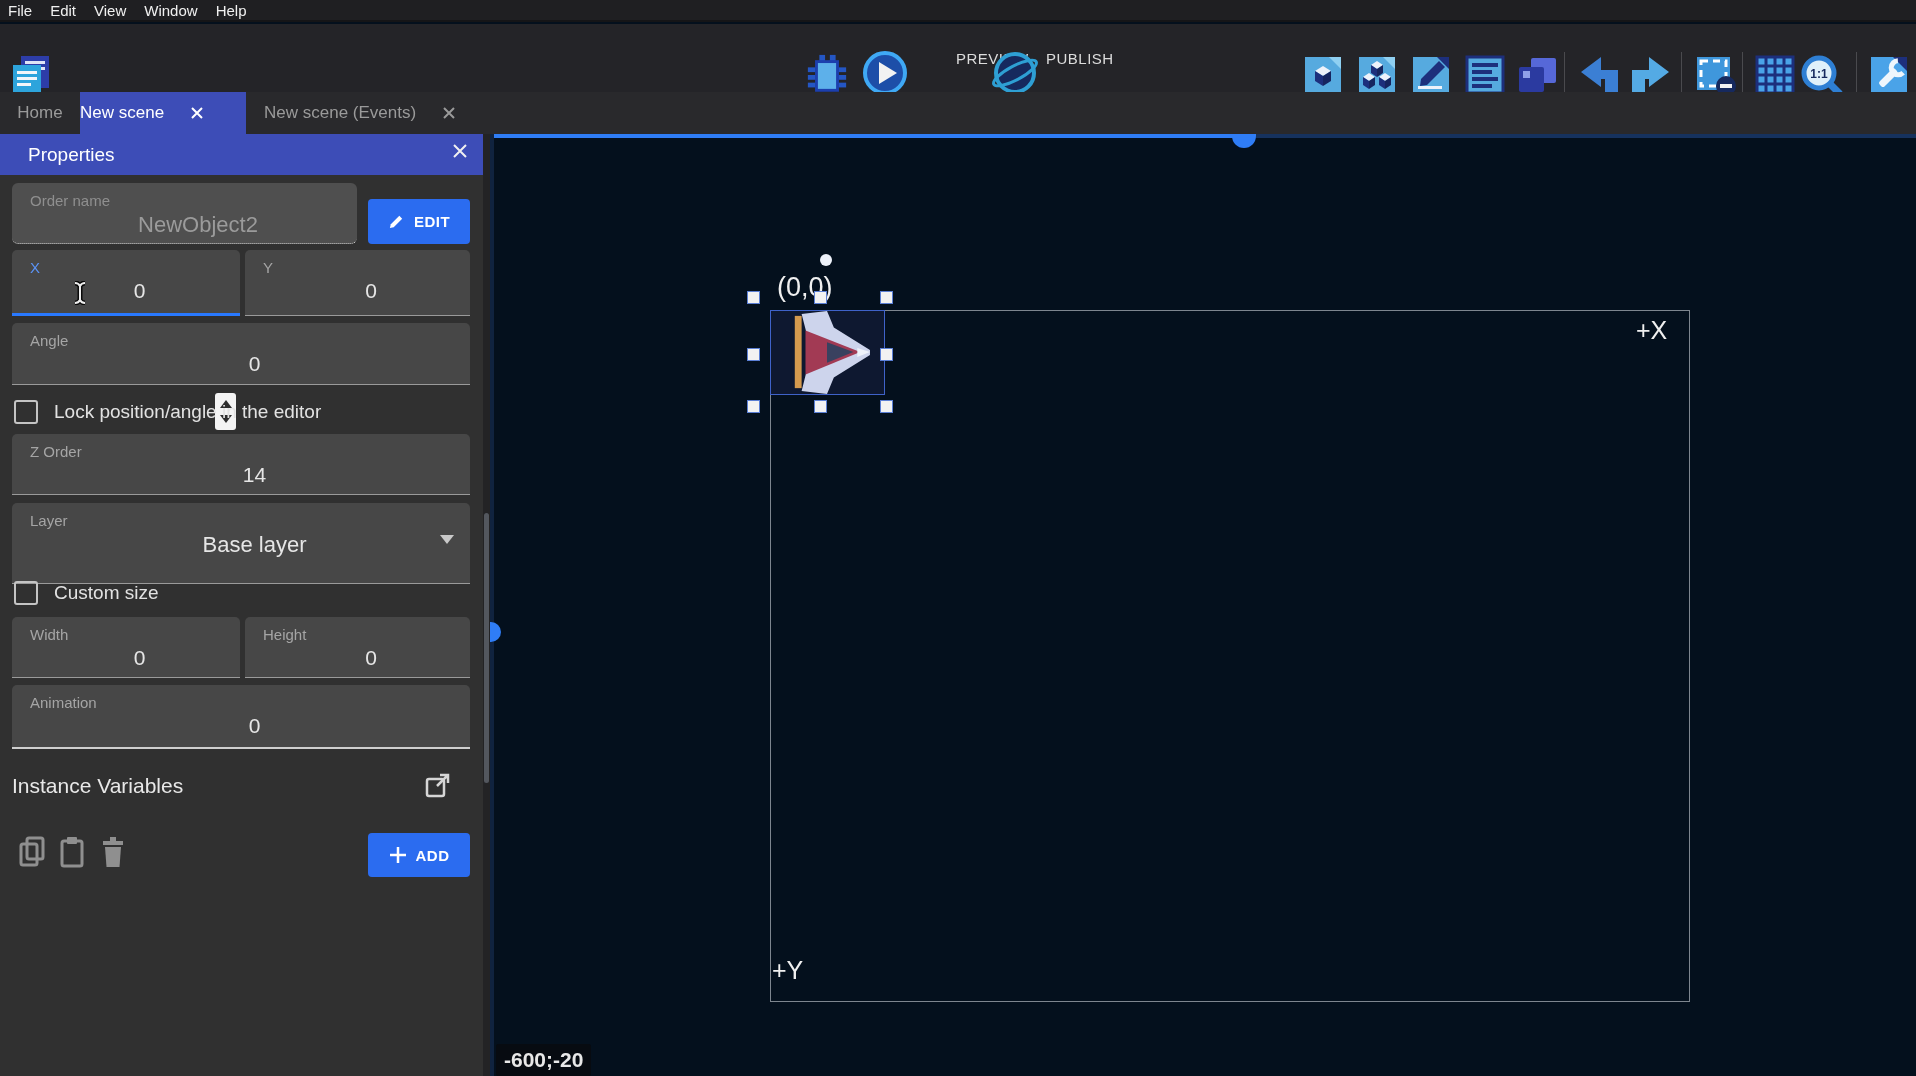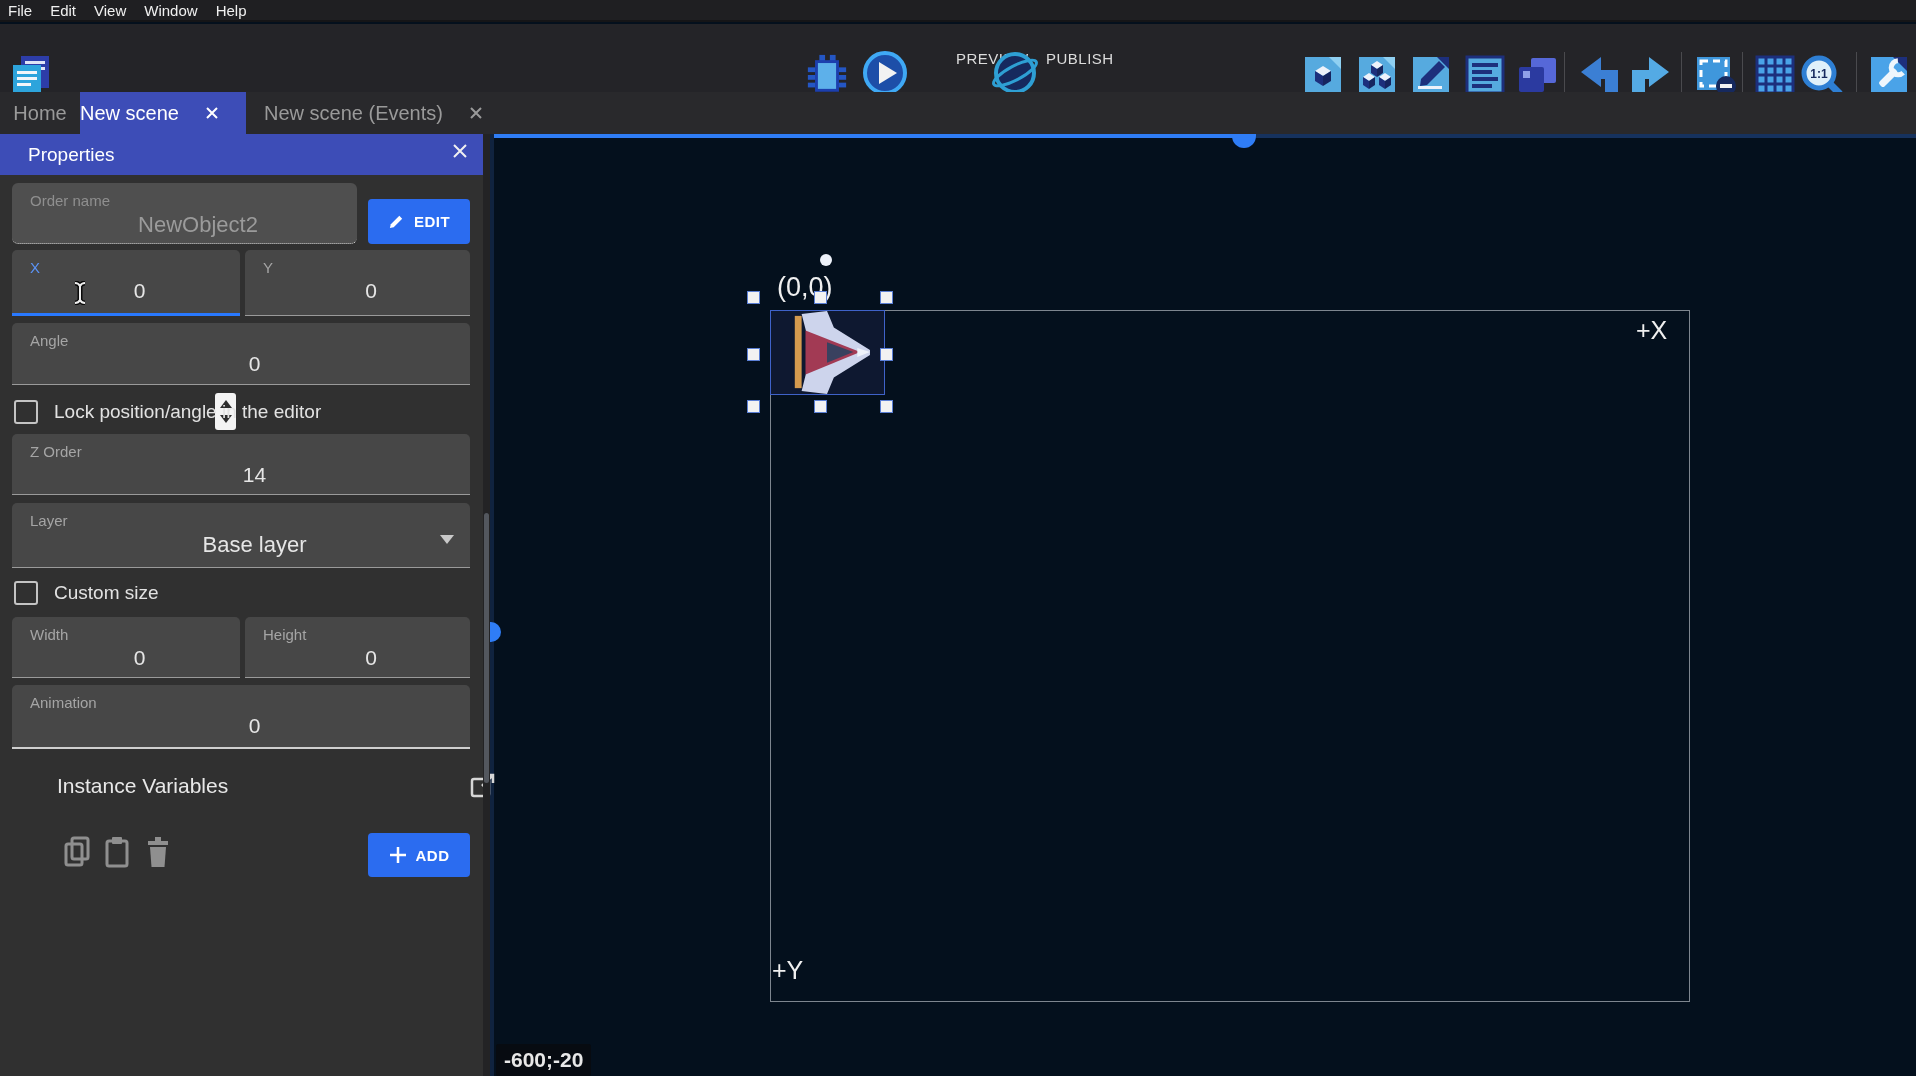--- a/index.html
+++ b/index.html
@@ -1,36 +1,36 @@
 <!DOCTYPE html>
 <html><head>
 <meta charset="utf-8">
 <style>
   html,body{margin:0;padding:0;background:#0a0a0a;}
   .app{position:relative;width:1916px;height:1076px;overflow:hidden;
        font-family:"Liberation Sans",sans-serif;background:#04101d;color:#e8e8e8;
        -webkit-font-smoothing:antialiased;}
-  .abs{position:absolute;margin-left:45px;}
+  .abs{position:absolute;}
 
   
   .menubar{position:absolute;left:0;top:0;width:100%;height:22px;background:#1f1f22;
            border-bottom:2px solid #151517;display:flex;align-items:center;gap:18px;
            padding-left:8px;box-sizing:border-box;z-index:30;}
   .menubar span{font-size:15px;color:#f0f0f0;cursor:default;}
 
   
   .toolbar{position:absolute;left:0;top:24px;width:100%;height:68px;background:#242428;z-index:30;}
   .tb-icon{position:absolute;top:28px;width:46px;height:46px;display:flex;align-items:center;justify-content:center;}
   .tb-label{position:absolute;top:0;height:68px;display:flex;align-items:center;
             font-size:15px;color:#dcdcdc;letter-spacing:.5px;}
   .tb-sep{position:absolute;top:28px;width:1px;height:44px;background:#4a4a4e;}
 
   
   .tabrow{position:absolute;left:0;top:92px;width:100%;height:42px;background:#29292c;z-index:30;}
-  .tab{position:absolute;top:0;height:42px;display:flex;align-items:center;font-size:20px;}
+  .tab{position:absolute;top:0;height:42px;display:flex;align-items:center;font-size:17px;}
   .tab .x{margin-left:26px;display:flex;align-items:center;}
 
   
   .panel{position:absolute;left:0;top:134px;width:483px;height:942px;background:#303030;z-index:20;}
   .panel-head{position:absolute;left:0;top:0;width:100%;height:41px;background:#3d4db7;
               display:flex;align-items:center;}
   .panel-head .t{font-size:19px;color:#fff;margin-left:28px;}
   .panel-scrollstrip{position:absolute;left:483px;top:134px;width:7px;height:942px;background:#232325;z-index:20;}
   .panel-thumb{position:absolute;left:1px;top:379px;width:5px;height:270px;background:#53575e;border-radius:3px;}
 
@@ -286,21 +286,21 @@
     <div class="chkrow" style="left:12px;top:263px;height:30px;">
       <div class="chk"></div>
       <span class="lbl2">Lock position/angle in the editor</span>
     </div>
 
     <div class="card" style="left:12px;top:300px;width:458px;height:61px;">
       <div class="lbl">Z Order</div>
       <div class="val">14</div>
     </div>
 
-    <div class="card" style="left:12px;top:369px;width:458px;height:65px;">
+    <div class="card" style="left:12px;top:369px;width:458px;height:81px;">
       <div class="lbl">Layer</div>
       <div class="val" style="font-size:22px;">Base layer</div>
       <div class="caret" style="position:absolute;left:428px;top:32px;"></div>
     </div>
 
     <div class="chkrow" style="left:12px;top:444px;height:30px;">
       <div class="chk"></div>
       <span class="lbl2">Custom size</span>
     </div>
 

